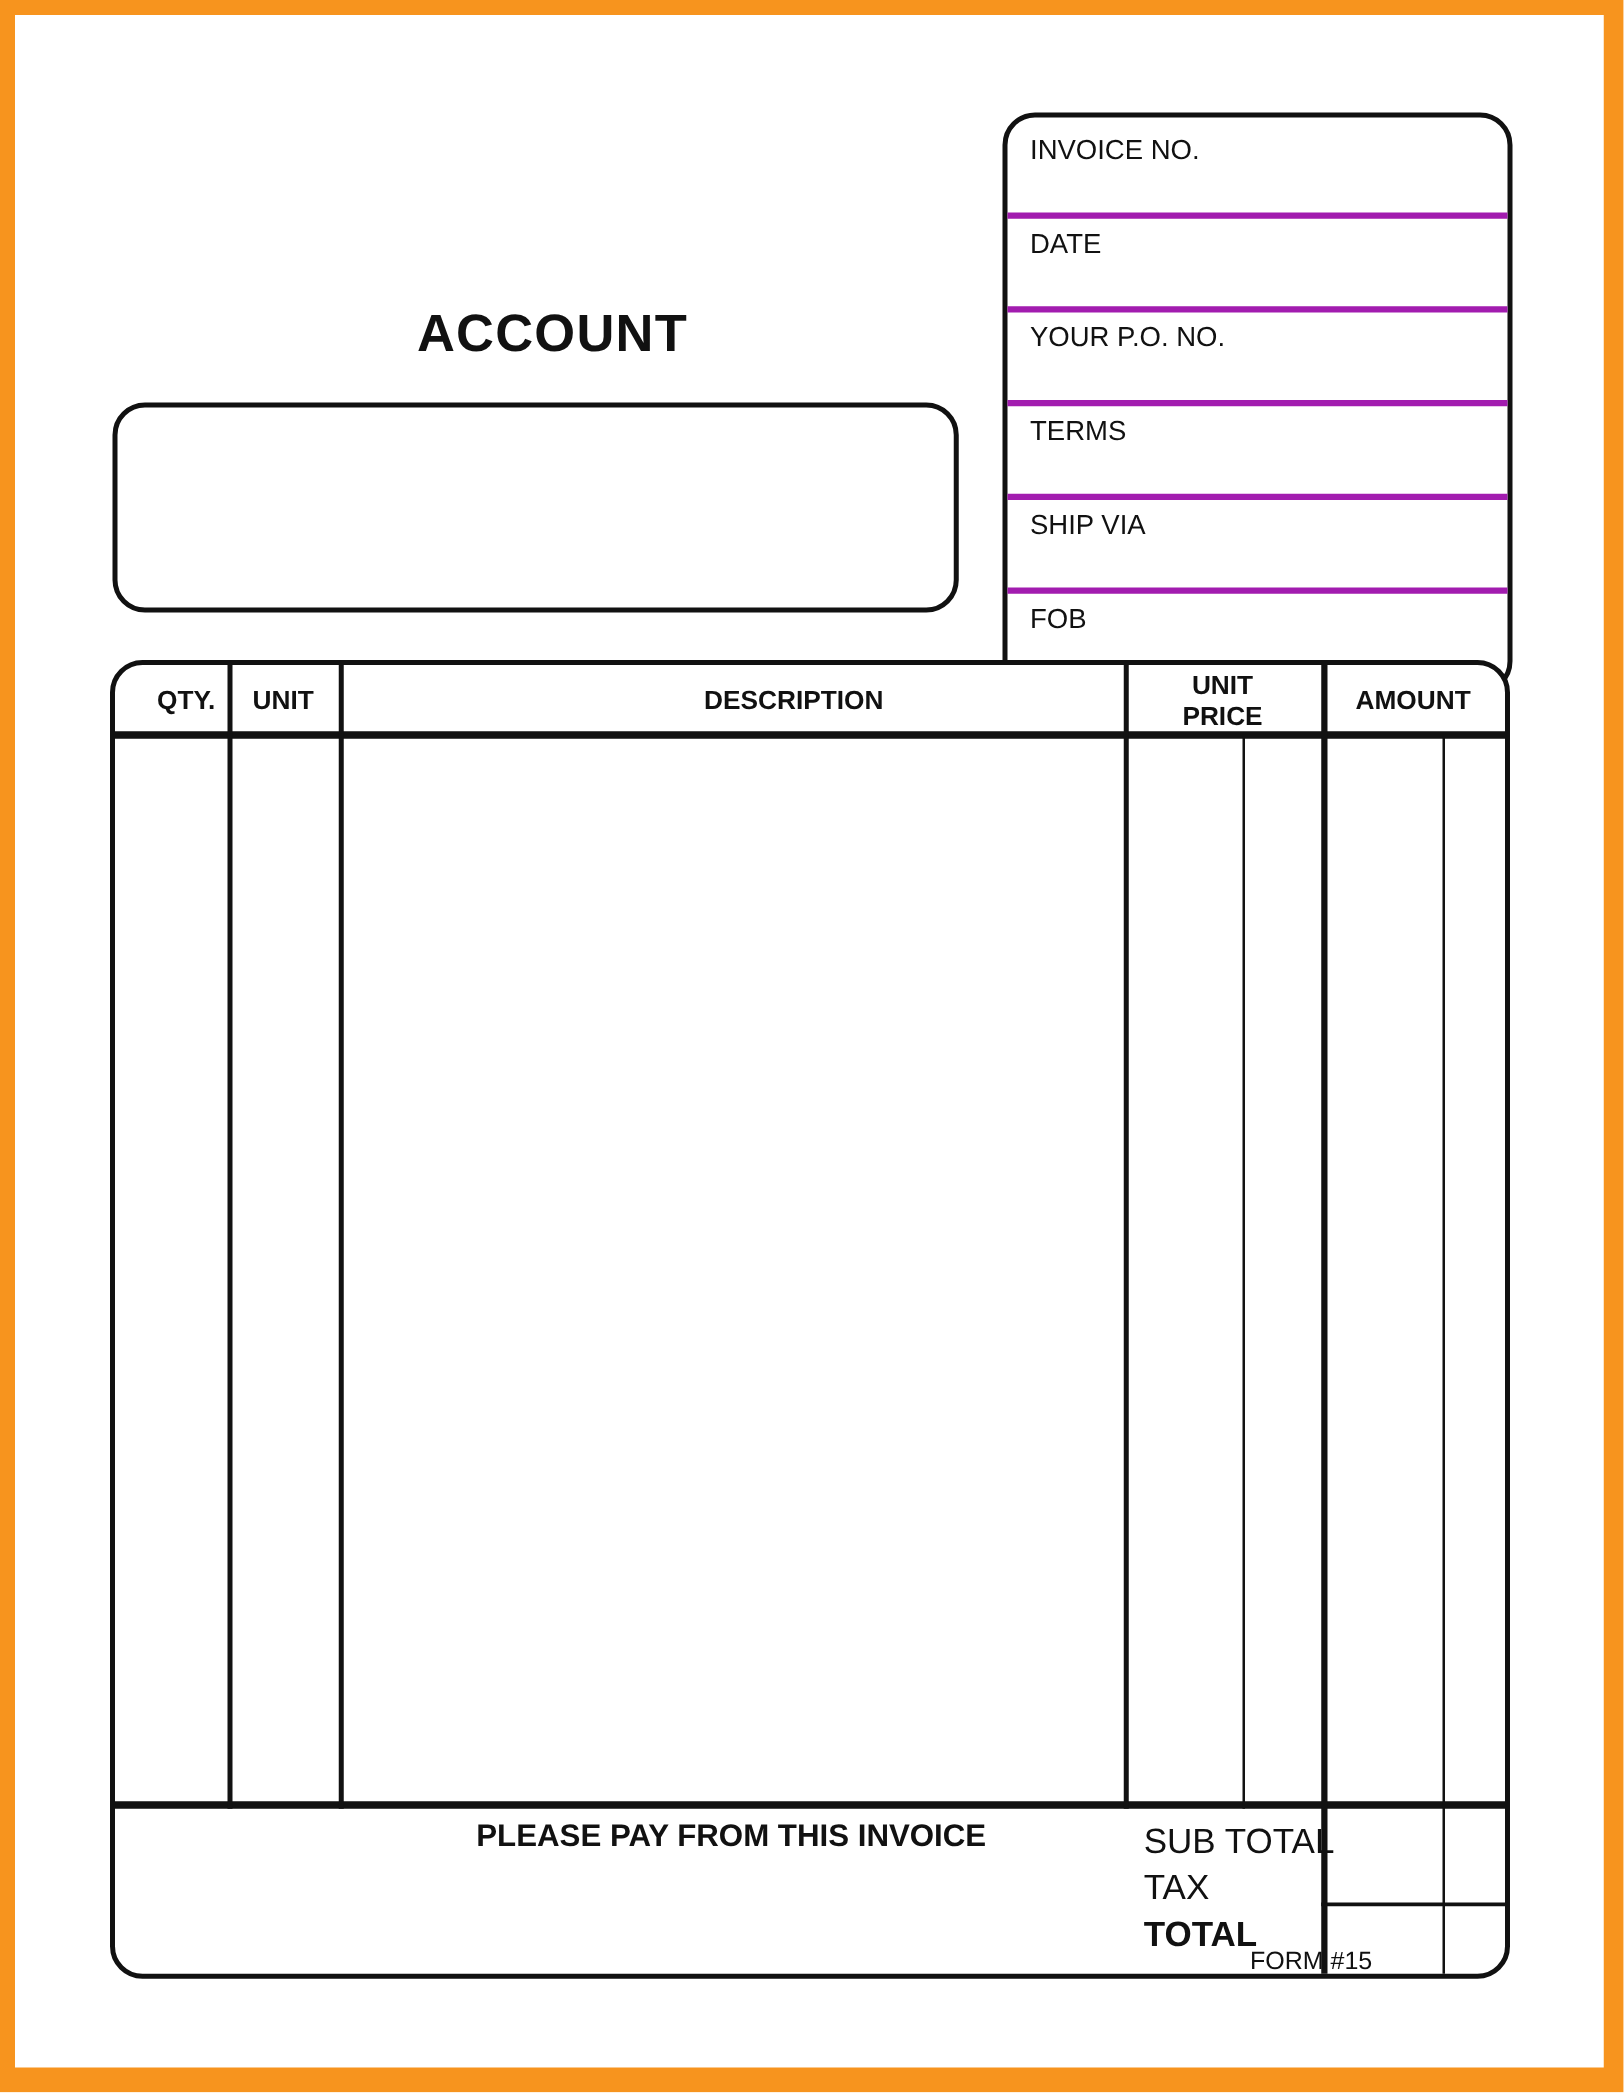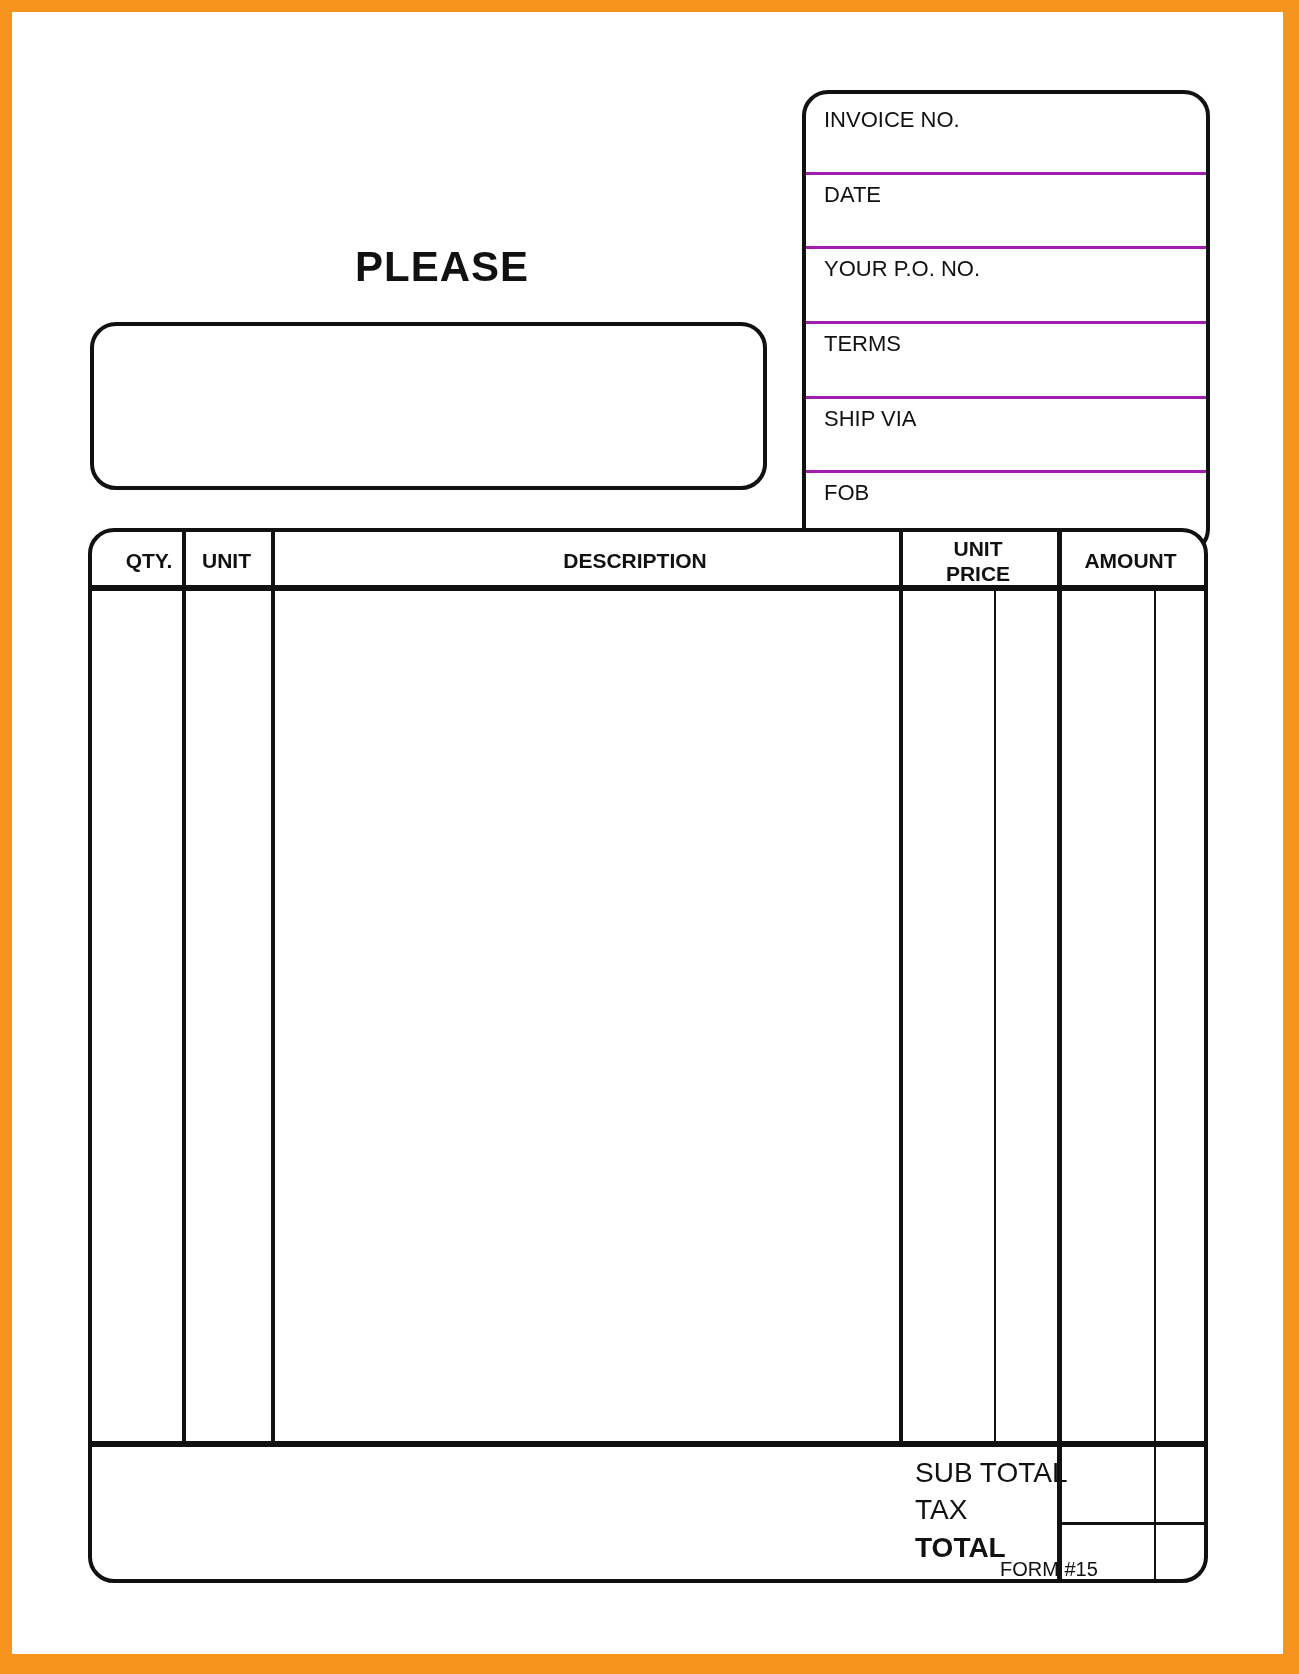--- a/index.html
+++ b/index.html
@@ -16,21 +16,21 @@
     position:absolute; box-sizing:border-box;
     border:4px solid #111; border-radius:26px; background:#fff;
   }
   .title {
     position:absolute; left:242px; top:243px; width:400px;
     text-align:center; font-size:42px; font-weight:bold; letter-spacing:1px;
   }
   
   .info-rows { position:absolute; inset:6px 0 6px 0; display:flex; flex-direction:column; }
   .info-row { flex:1; position:relative; }
-  .info-row + .info-row { border-top:3px solid #a21caf; }
+  .info-row + .info-row { border-top:5px solid #a21caf; }
   .info-label { position:absolute; left:18px; top:7px; font-size:22px; white-space:nowrap; }
   
   .vline, .hline { position:absolute; background:#111; }
   
   .th {
     position:absolute; top:0; height:57px; display:flex;
     align-items:center; justify-content:center; text-align:center;
     font-weight:bold; font-size:21px; line-height:24px;
   }
   .totals-label { position:absolute; font-size:28px; white-space:nowrap; }
@@ -43,21 +43,21 @@
     text-align:left; font-size:20px;
   }
 </style>
 </head>
 <body>
 
 <div class="page">
 
   <div class="frame" style="border-color: rgb(247, 148, 30);"></div>
 
-  <div class="title">PLEASE</div>
+  <div class="title">ACCOUNT</div>
 
   <div class="box" style="left:90px; top:322px; width:677px; height:168px;"></div>
 
   <div class="box" style="left:802px; top:90px; width:408px; height:465px;">
     <div class="info-rows">
       <div class="info-row">
         <span class="info-label">INVOICE NO.</span>
       </div>
       <div class="info-row">
         <span class="info-label">DATE</span>
@@ -95,20 +95,21 @@
     <div class="hline" style="left:965px; right:0; top:990px; height:3px;"></div>
 
     <div class="vline" style="left:90px; top:0; width:4px; height:915px;"></div>
     <div class="vline" style="left:179px; top:0; width:4px; height:915px;"></div>
     <div class="vline" style="left:807px; top:0; width:4px; height:915px;"></div>
     <div class="vline" style="left:965px; top:0; width:5px; height:1047px;"></div>
 
     <div class="vline" style="left:902px; top:57px; width:2px; height:858px;"></div>
     <div class="vline" style="left:1062px; top:57px; width:2px; height:990px;"></div>
 
+    <div class="pay-notice">PLEASE PAY FROM THIS INVOICE</div>
     <div class="totals-label" style="left:823px; top:925px;">SUB TOTAL</div>
     <div class="totals-label" style="left:823px; top:962px;">TAX</div>
     <div class="totals-label" style="left:823px; top:1000px; font-weight:bold;">TOTAL</div>
   </div>
 
   <div class="form-number">FORM #15</div>
 
 </div>
 
 </body></html>

